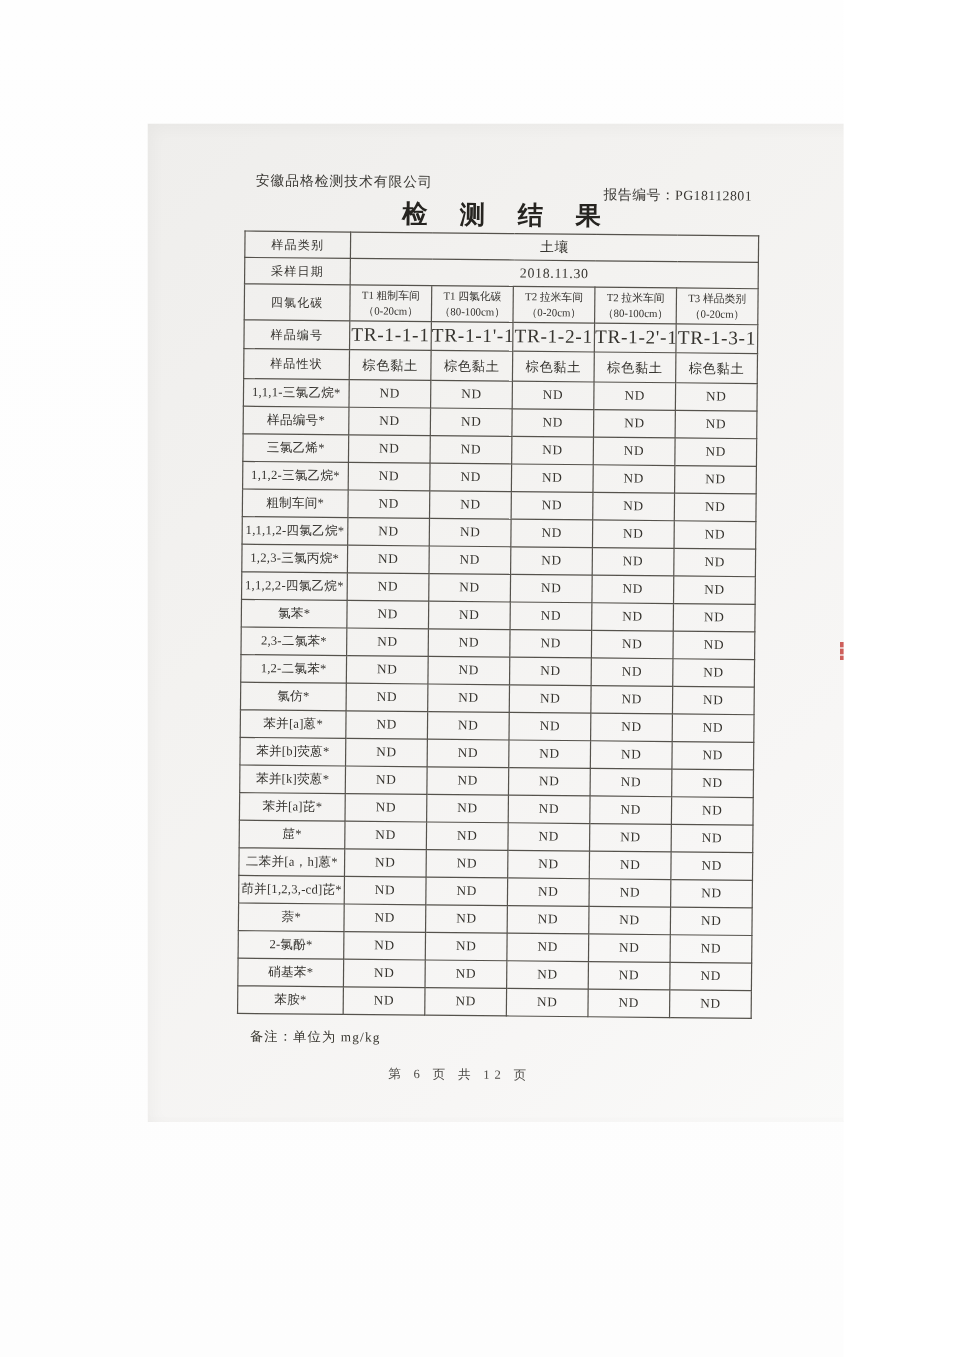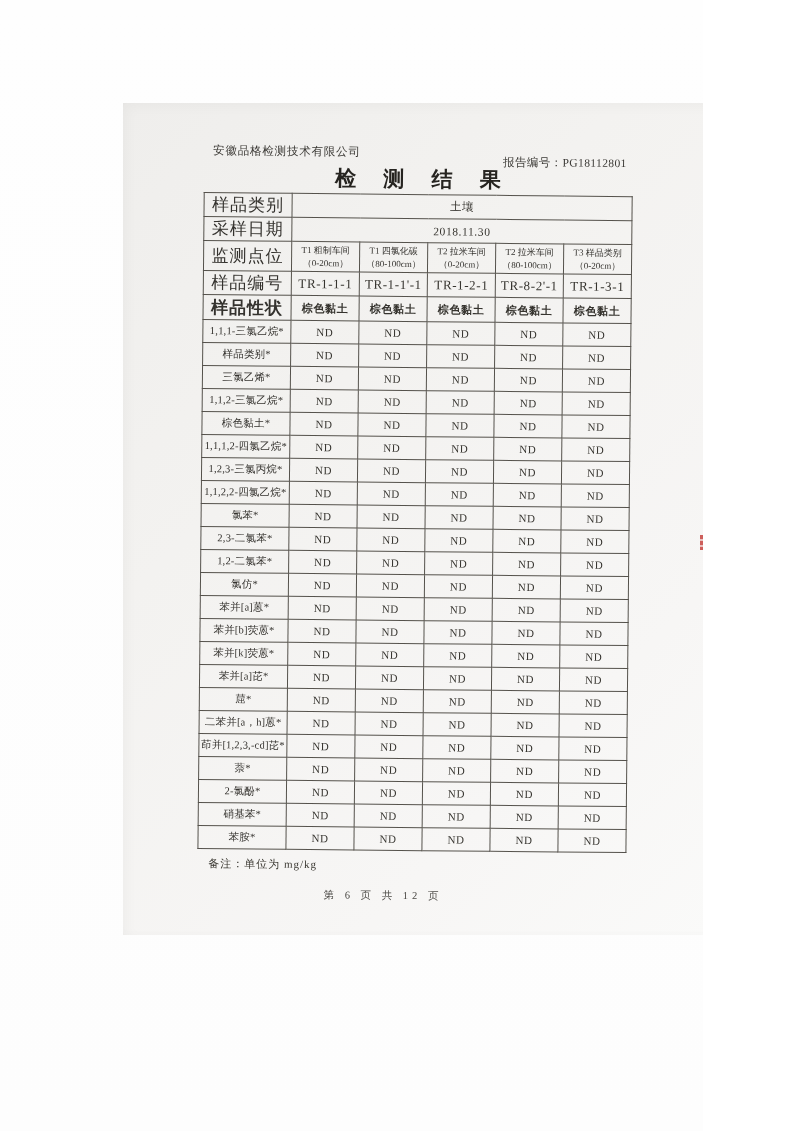--- a/index.html
+++ b/index.html
@@ -43,24 +43,24 @@
     border:1.5px solid #4d4a45;
   }
   table.results td{
     border:1px solid #55524c;
     text-align:center;vertical-align:middle;
     padding:0;overflow:hidden;white-space:nowrap;
   }
   .r-meta td{height:21px;font-size:11.5px;}
   .r-points td{height:29px;}
   .r-points .pcell{font-size:9px;line-height:1.35;letter-spacing:0;font-family:Liberation Serif, serif;}
-  .r-sample td{height:23px;font-size:13px;letter-spacing:0.5px;}
-  .r-char td{height:24px;font-size:11px;font-weight:bold;}
+  .r-sample td{height:23px;font-size:16px;letter-spacing:0.5px;}
+  .r-char td{height:24px;font-size:11px;}
   .r-compound td{height:22px;font-size:11px;}
-  td.lbl{font-size:17px;letter-spacing:1px;}
+  td.lbl{font-size:10px;letter-spacing:1px;}
   .r-compound td.lbl{font-size:10.5px;letter-spacing:0.2px;}
   td.val{letter-spacing:0.6px;color:#36342f;}
   .note{
     position:absolute;left:92px;top:753px;
     font-size:11px;letter-spacing:1px;color:#38362f;
   }
   .pagenum{
     position:absolute;left:53px;top:784px;width:428px;text-align:center;
     font-size:10.5px;letter-spacing:4px;color:#4c4a46;
   }
@@ -105,21 +105,21 @@
         <tbody>
           <tr class="r-meta">
             <td class="lbl">样品类别</td>
             <td class="val" colspan="5">土壤</td>
           </tr>
           <tr class="r-meta">
             <td class="lbl">采样日期</td>
             <td class="val" colspan="5">2018.11.30</td>
           </tr>
           <tr class="r-points" id="points-row">
-            <td class="lbl">监测点位</td>
+            <td class="lbl">四氯化碳</td>
           <td class="pcell">
                 <div>T1 粗制车间</div>
                 <div>（0-20cm）</div>
               </td>
               <td class="pcell">
                 <div>T1 四氯化碳</div>
                 <div>（80-100cm）</div>
               </td>
               <td class="pcell">
                 <div>T2 拉米车间</div>
@@ -132,41 +132,41 @@
               <td class="pcell">
                 <div>T3 样品类别</div>
                 <div>（0-20cm）</div>
               </td>
             </tr>
           <tr class="r-sample" id="sample-row">
             <td class="lbl">样品编号</td>
           <td class="val">TR-1-1-1</td>
               <td class="val">TR-1-1'-1</td>
               <td class="val">TR-1-2-1</td>
-              <td class="val">TR-8-2'-1</td>
+              <td class="val">TR-1-2'-1</td>
               <td class="val">TR-1-3-1</td>
             </tr>
           <tr class="r-char" id="character-row">
             <td class="lbl">样品性状</td>
           <td class="val">棕色黏土</td>
               <td class="val">棕色黏土</td>
               <td class="val">棕色黏土</td>
               <td class="val">棕色黏土</td>
               <td class="val">棕色黏土</td>
             </tr>
         <tr class="r-compound">
               <td class="lbl">1,1,1-三氯乙烷*</td>
               <td class="val">ND</td>
               <td class="val">ND</td>
               <td class="val">ND</td>
               <td class="val">ND</td>
               <td class="val">ND</td>
             </tr>
             <tr class="r-compound">
-              <td class="lbl">样品类别*</td>
+              <td class="lbl">样品编号*</td>
               <td class="val">ND</td>
               <td class="val">ND</td>
               <td class="val">ND</td>
               <td class="val">ND</td>
               <td class="val">ND</td>
             </tr>
             <tr class="r-compound">
               <td class="lbl">三氯乙烯*</td>
               <td class="val">ND</td>
               <td class="val">ND</td>
@@ -176,21 +176,21 @@
             </tr>
             <tr class="r-compound">
               <td class="lbl">1,1,2-三氯乙烷*</td>
               <td class="val">ND</td>
               <td class="val">ND</td>
               <td class="val">ND</td>
               <td class="val">ND</td>
               <td class="val">ND</td>
             </tr>
             <tr class="r-compound">
-              <td class="lbl">棕色黏土*</td>
+              <td class="lbl">粗制车间*</td>
               <td class="val">ND</td>
               <td class="val">ND</td>
               <td class="val">ND</td>
               <td class="val">ND</td>
               <td class="val">ND</td>
             </tr>
             <tr class="r-compound">
               <td class="lbl">1,1,1,2-四氯乙烷*</td>
               <td class="val">ND</td>
               <td class="val">ND</td>

